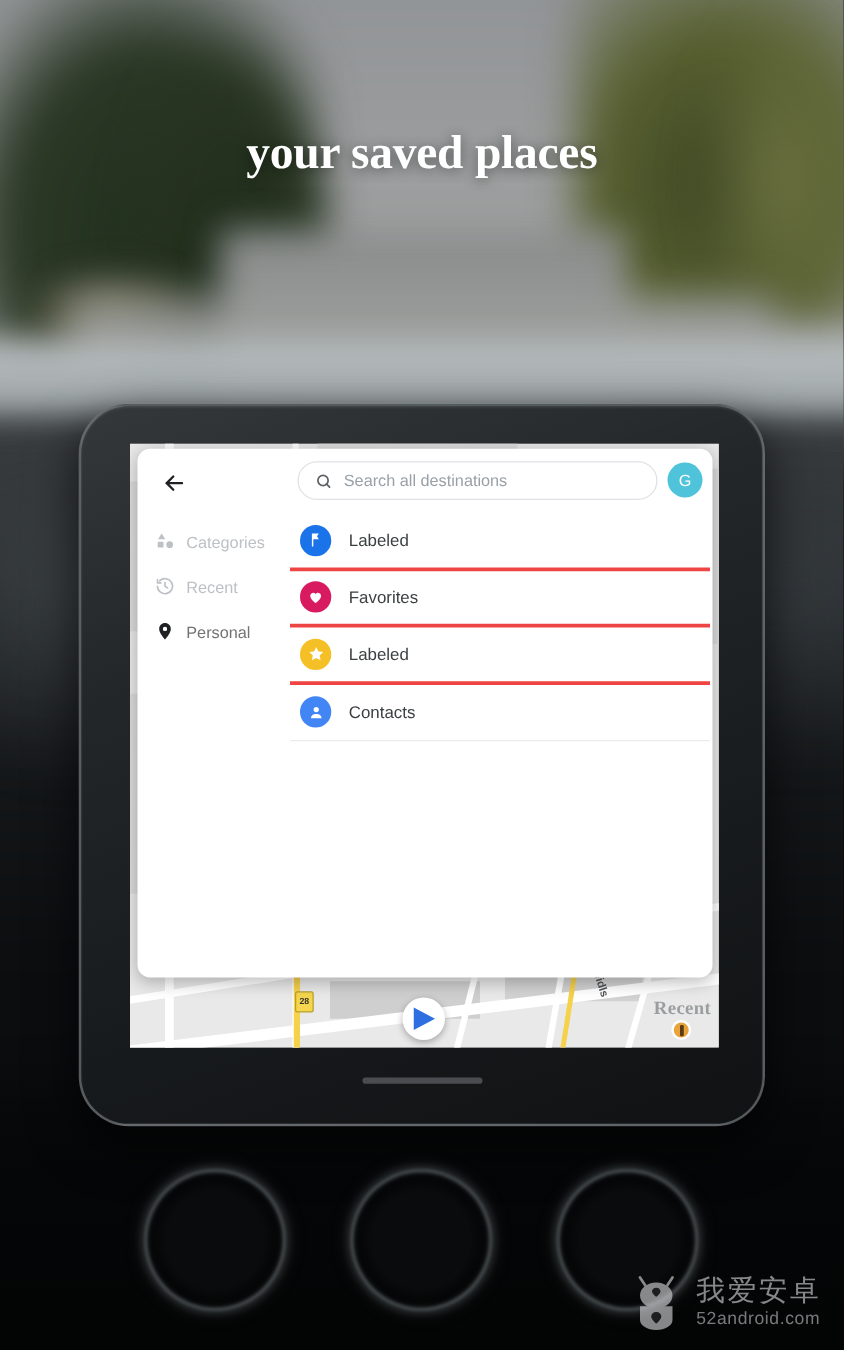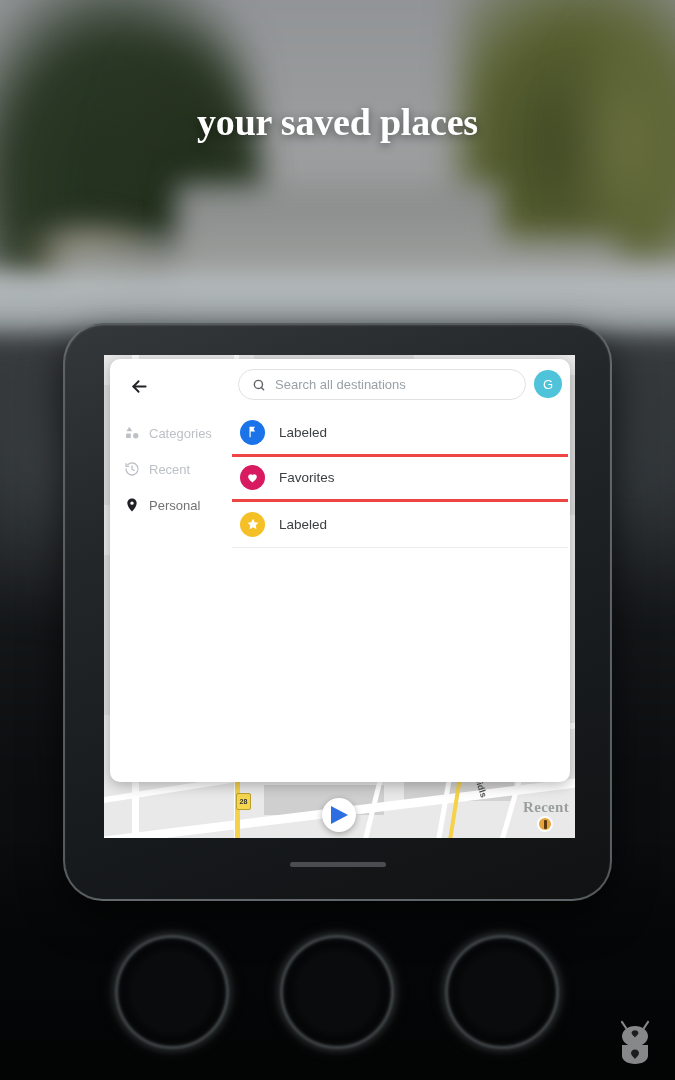--- a/index.html
+++ b/index.html
@@ -350,20 +350,29 @@
           <div class="place-row">
             <div class="pico" style="background:#f5c026;">
               <svg width="14" height="14" viewBox="0 0 24 24" fill="#fff">
                 <path d="M12 2.8l2.9 6 6.6.9-4.8 4.6 1.2 6.5-5.9-3.1-5.9 3.1 1.2-6.5L2.5 9.7l6.6-.9z"></path>
               </svg>
             </div>
             <span class="plabel">Labeled</span>
           </div>
 
 
+          <div class="place-row">
+            <div class="pico" style="background:#4285f4;">
+              <svg width="14" height="14" viewBox="0 0 24 24" fill="#fff">
+                <circle cx="12" cy="8" r="3.6"></circle>
+                <path d="M4.8 20c0-3.9 3.2-5.8 7.2-5.8s7.2 1.9 7.2 5.8z"></path>
+              </svg>
+            </div>
+            <span class="plabel">Contacts</span>
+          </div>
         </div>
       </div>
     </div>
   </div>
 
   <div id="home-indicator"></div>
 </div>
 
 <div class="knob" id="knob1"></div>
 <div class="knob" id="knob2"></div>
@@ -371,13 +380,17 @@
 
 <div id="watermark">
   <svg id="wm-logo" viewBox="0 0 44 50" fill="#d6d8da">
     <path d="M9 6 L13 12" stroke="#d6d8da" stroke-width="2.2" stroke-linecap="round" fill="none"></path>
     <path d="M35 6 L31 12" stroke="#d6d8da" stroke-width="2.2" stroke-linecap="round" fill="none"></path>
     <path d="M22 10c-7.2 0-13 4.6-13 10.3 0 5.7 5.8 10.3 13 10.3s13-4.6 13-10.3C35 14.6 29.2 10 22 10z"></path>
     <path d="M22 14.2c-1.9 0-3.4 1.3-3.4 2.9 0 1.6 3.4 4.3 3.4 4.3s3.4-2.7 3.4-4.3c0-1.6-1.5-2.9-3.4-2.9z" fill="#2a2c2e"></path>
     <path d="M9 29h26v11c0 4.4-5.8 8-13 8s-13-3.6-13-8z"></path>
     <path d="M22 33.6c-2.2 0-4 1.6-4 3.5 0 2.4 4 5.8 4 5.8s4-3.4 4-5.8c0-1.9-1.8-3.5-4-3.5z" fill="#2a2c2e"></path>
   </svg>
+  <div id="wm-text">
+    <div id="wm-cn">我爱安卓</div>
+    <div id="wm-url">52android.com</div>
+  </div>
 </div>
 
 </body></html>

